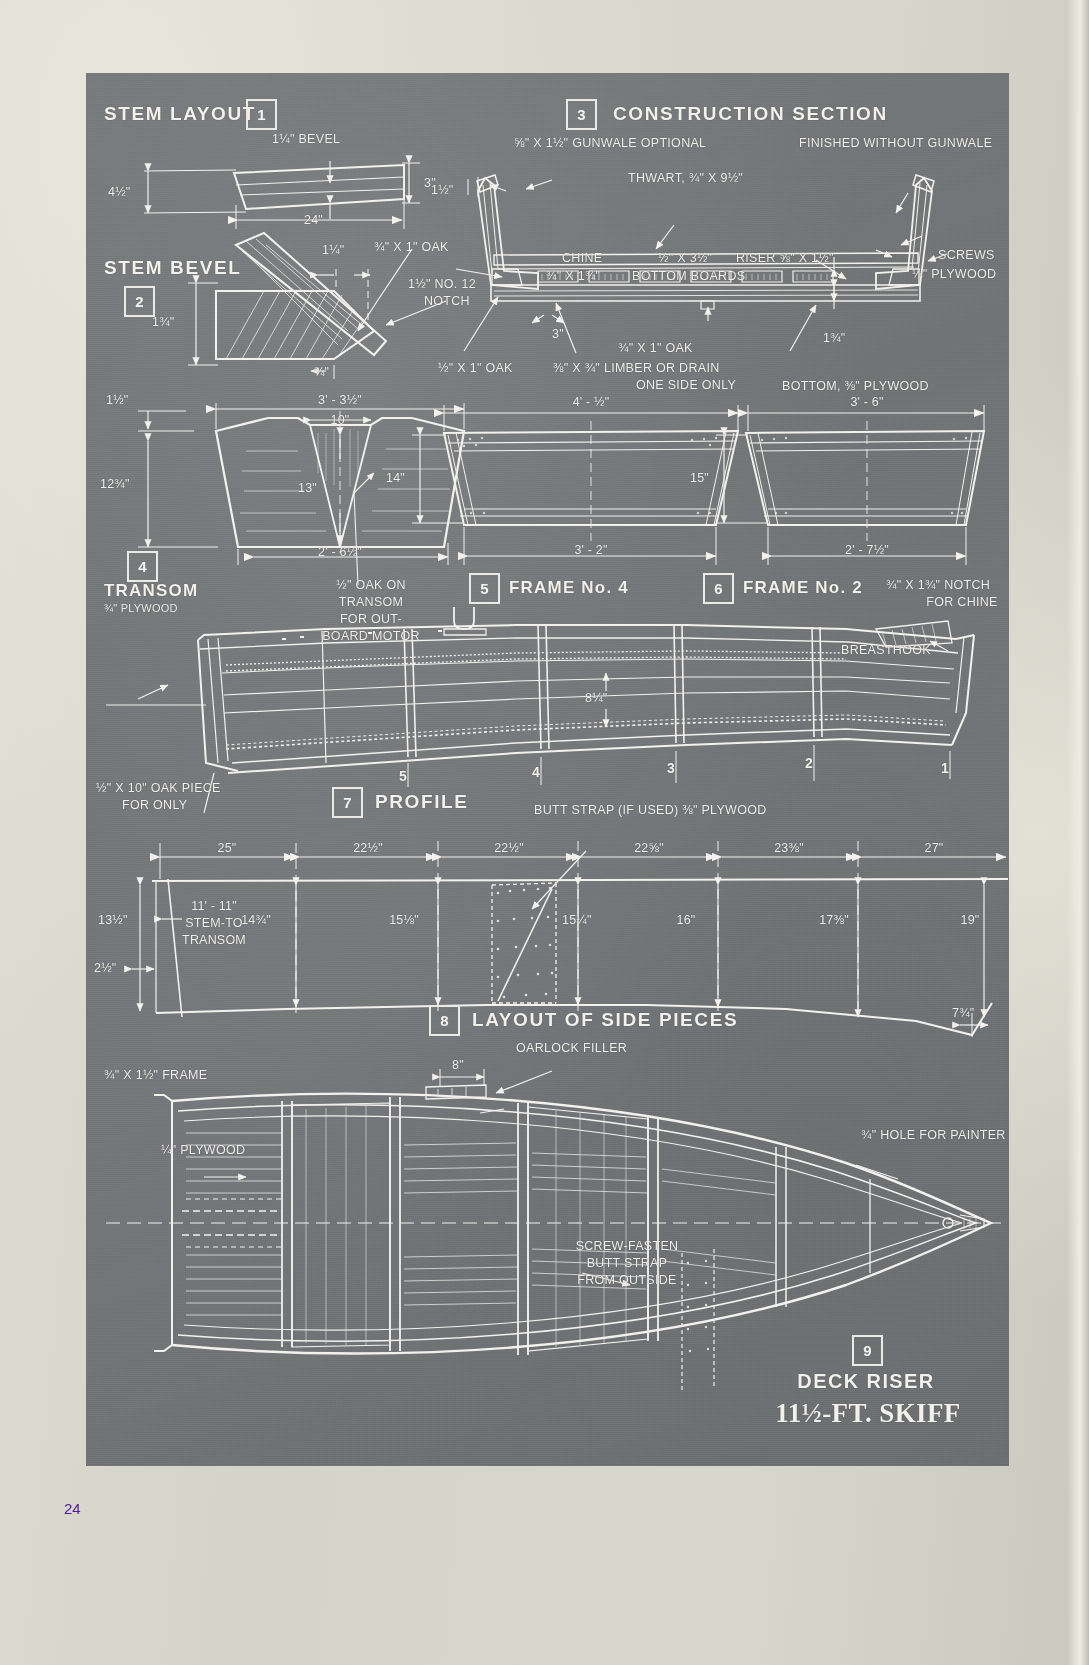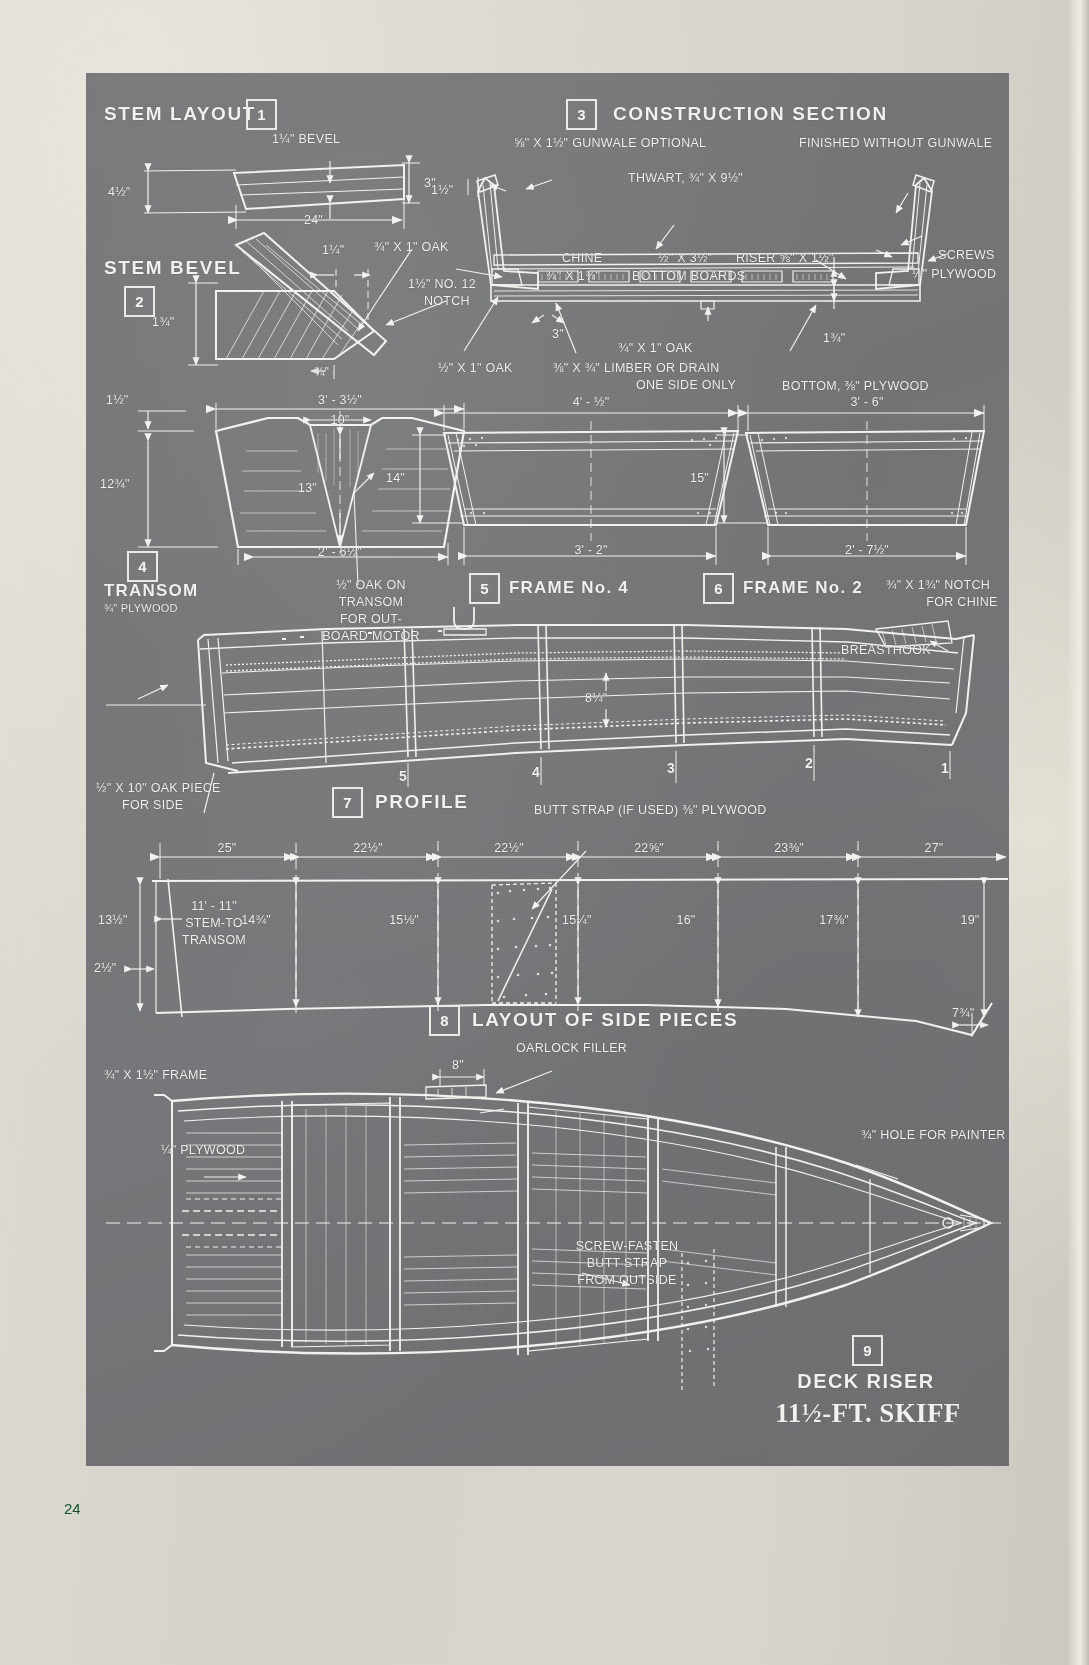--- a/index.html
+++ b/index.html
@@ -40,21 +40,21 @@
   .sect{font-size:19px;font-weight:bold;letter-spacing:1.6px;}
   .sect-sm{font-size:17px;font-weight:bold;letter-spacing:1.2px;}
   .ctr{text-align:center;transform:translateX(-50%);}
   .title-big{font-size:27px;font-weight:bold;letter-spacing:.4px;}
   .title-mid{font-size:20px;font-weight:bold;letter-spacing:1.4px;}
 
   .numbox{position:absolute;border:2px solid #eceae6;color:#f4f3f0;
     font-size:15px;font-weight:bold;display:flex;align-items:center;
     justify-content:center;width:27px;height:27px;}
 
-  .pagenum{position:absolute;left:64px;top:1500px;color:#14532d;font-size:15px;}
+  .pagenum{position:absolute;left:64px;top:1500px;color:#4c1d95;font-size:15px;}
 
   .stationnum{font-size:14px;font-weight:bold;}
 </style>
 </head>
 <body>
 
 <div id="paper"></div>
 
 <div id="plate">
   <div id="grain"></div>
@@ -612,21 +612,21 @@
   <div class="t sect-sm" style="left:657px;top:505px;">FRAME No. 2</div>
   <div class="t dim ctr" style="left:781px;top:322px;">3' - 6"</div>
   <div class="t dim" style="left:604px;top:398px;">15"</div>
   <div class="t dim ctr" style="left:781px;top:470px;">2' - 7½"</div>
   <div class="t lbl" style="left:800px;top:505px;">¾" X 1¾" NOTCH</div>
   <div class="t lbl ctr" style="left:876px;top:522px;">FOR CHINE</div>
 
   <div class="t lbl" style="left:755px;top:570px;">BREASTHOOK</div>
   <div class="t dim" style="left:499px;top:618px;">8¼"</div>
   <div class="t lbl" style="left:10px;top:708px;">½" X 10" OAK PIECE</div>
-  <div class="t lbl" style="left:36px;top:725px;">FOR SIDE</div>
+  <div class="t lbl" style="left:36px;top:725px;">FOR ONLY</div>
   <div class="t stationnum" style="left:313px;top:696px;">5</div>
   <div class="t stationnum" style="left:446px;top:692px;">4</div>
   <div class="t stationnum" style="left:581px;top:688px;">3</div>
   <div class="t stationnum" style="left:719px;top:683px;">2</div>
   <div class="t stationnum" style="left:855px;top:688px;">1</div>
   <div class="numbox" style="left:246px;top:714px;">7</div>
   <div class="t sect" style="left:289px;top:718px;">PROFILE</div>
 
   <div class="t lbl" style="left:448px;top:730px;">BUTT STRAP (IF USED) ⅜" PLYWOOD</div>
   <div class="t dim ctr" style="left:141px;top:768px;">25"</div>

